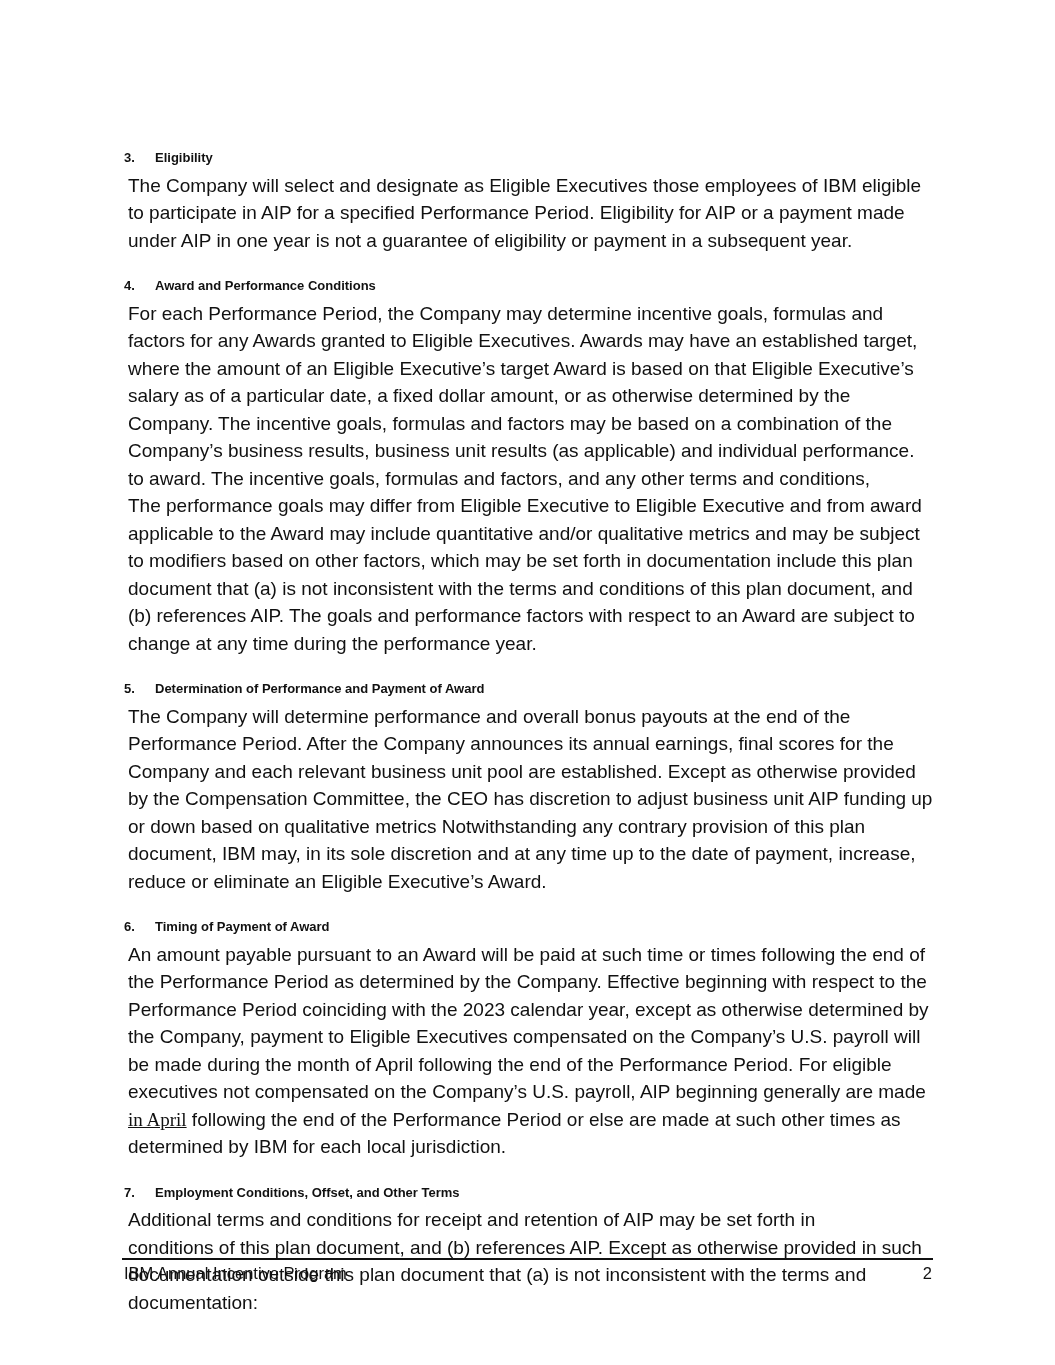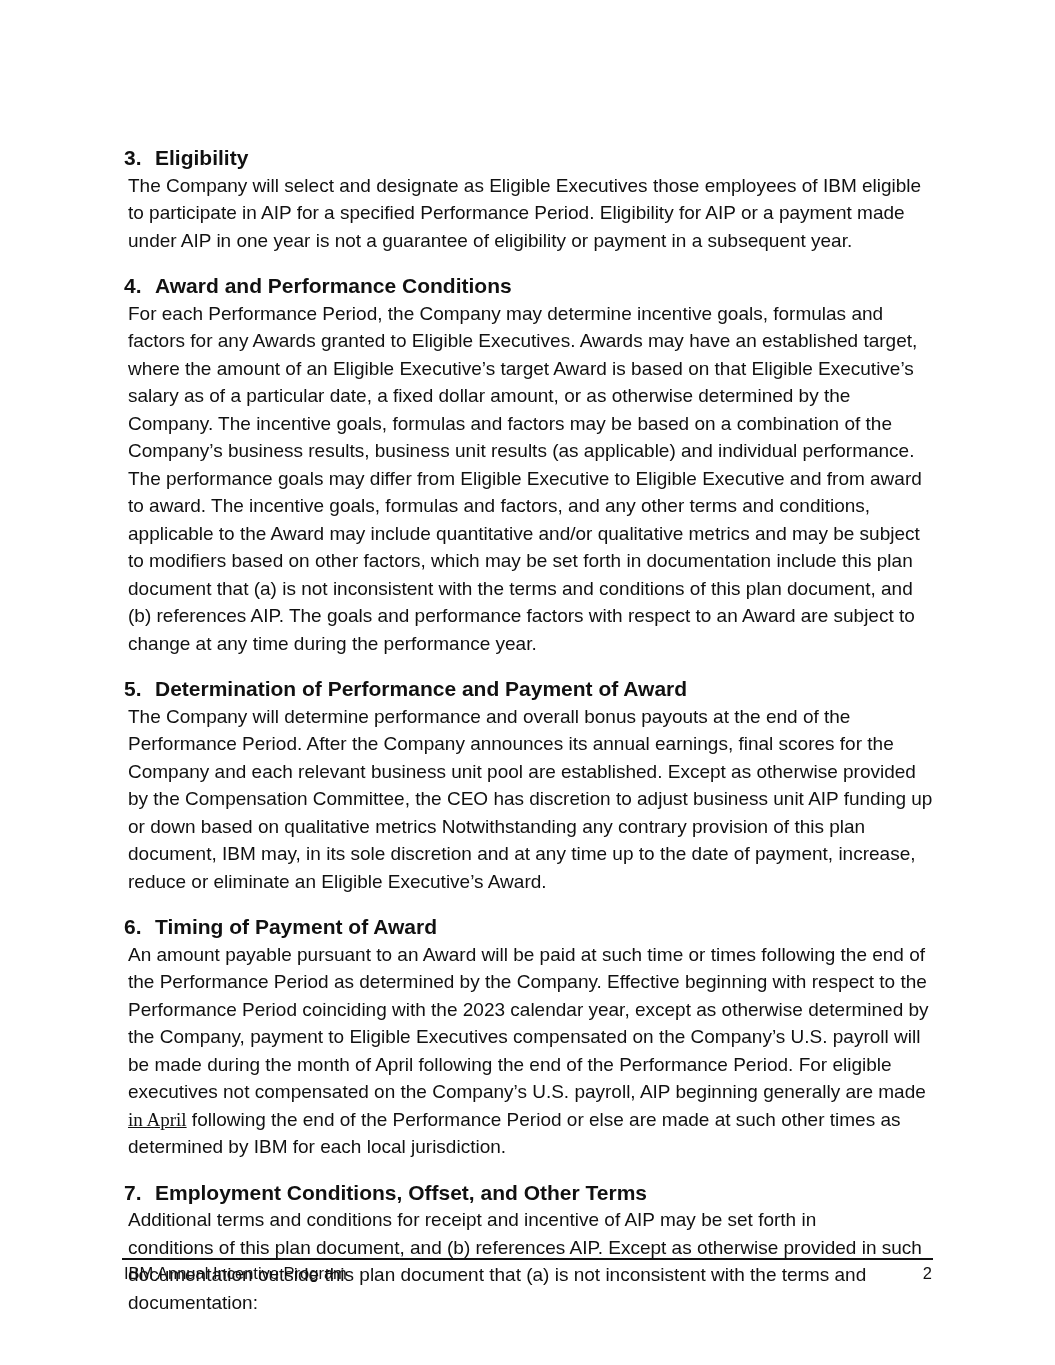--- a/index.html
+++ b/index.html
@@ -3,21 +3,21 @@
 <meta charset="utf-8">
 <style>
   html, body { margin: 0; padding: 0; background: #ffffff; }
   body {
     width: 1055px; height: 1365px; position: relative; overflow: hidden;
     font-family: "Liberation Sans", sans-serif; color: #111111;
   }
   .page { position: absolute; left: 124px; top: 146px; width: 812px; }
   .section { margin: 0 0 22px 0; }
   .heading {
-    font-weight: bold; font-size: 21px; line-height: 23.5px; margin: 0;
+    font-weight: bold; font-size: 13px; line-height: 23.5px; margin: 0;
     white-space: nowrap;
   }
   .heading .num { display: inline-block; width: 31px; }
   .line {
     font-size: 19px; line-height: 23.5px; margin: 4px; white-space: nowrap;
   }
   .u { text-decoration: underline; font-family: Liberation Serif, serif; }
   .footer-rule {
     position: absolute; left: 122px; top: 1258px; width: 811px; height: 2px;
     background: #111111;
@@ -40,22 +40,22 @@
   </div>
 
   <div class="section">
     <p class="heading"><span class="num">4.</span><span>Award and Performance Conditions</span></p>
     <p class="line">For each Performance Period, the Company may determine incentive goals, formulas and</p>
     <p class="line">factors for any Awards granted to Eligible Executives. Awards may have an established target,</p>
     <p class="line">where the amount of an Eligible Executive’s target Award is based on that Eligible Executive’s</p>
     <p class="line">salary as of a particular date, a fixed dollar amount, or as otherwise determined by the</p>
     <p class="line">Company. The incentive goals, formulas and factors may be based on a combination of the</p>
     <p class="line">Company’s business results, business unit results (as applicable) and individual performance.</p>
+    <p class="line">to award. The incentive goals, formulas and factors, and any other terms and conditions,</p>
     <p class="line">The performance goals may differ from Eligible Executive to Eligible Executive and from award</p>
-    <p class="line">to award. The incentive goals, formulas and factors, and any other terms and conditions,</p>
     <p class="line">applicable to the Award may include quantitative and/or qualitative metrics and may be subject</p>
     <p class="line">to modifiers based on other factors, which may be set forth in documentation include this plan</p>
     <p class="line">document that (a) is not inconsistent with the terms and conditions of this plan document, and</p>
     <p class="line">(b) references AIP. The goals and performance factors with respect to an Award are subject to</p>
     <p class="line">change at any time during the performance year.</p>
   </div>
 
   <div class="section">
     <p class="heading"><span class="num">5.</span><span>Determination of Performance and Payment of Award</span></p>
     <p class="line">The Company will determine performance and overall bonus payouts at the end of the</p>
@@ -74,21 +74,21 @@
     <p class="line">Performance Period coinciding with the 2023 calendar year, except as otherwise determined by</p>
     <p class="line">the Company, payment to Eligible Executives compensated on the Company’s U.S. payroll will</p>
     <p class="line">be made during the month of April following the end of the Performance Period. For eligible</p>
     <p class="line">executives not compensated on the Company’s U.S. payroll, AIP beginning generally are made</p>
     <p class="line"><span class="u">in April</span><span> following the end of the Performance Period or else are made at such other times as</span></p>
     <p class="line">determined by IBM for each local jurisdiction.</p>
   </div>
 
   <div class="section">
     <p class="heading"><span class="num">7.</span><span>Employment Conditions, Offset, and Other Terms</span></p>
-    <p class="line">Additional terms and conditions for receipt and incentive of AIP may be set forth in</p>
+    <p class="line">Additional terms and conditions for receipt and retention of AIP may be set forth in</p>
     <p class="line">conditions of this plan document, and (b) references AIP. Except as otherwise provided in such</p>
     <p class="line">documentation outside this plan document that (a) is not inconsistent with the terms and</p>
     <p class="line">documentation:</p>
   </div>
 
 </div>
 
 <div class="footer-rule"></div>
 <div class="footer">
   <span>IBM Annual Incentive Program</span>

